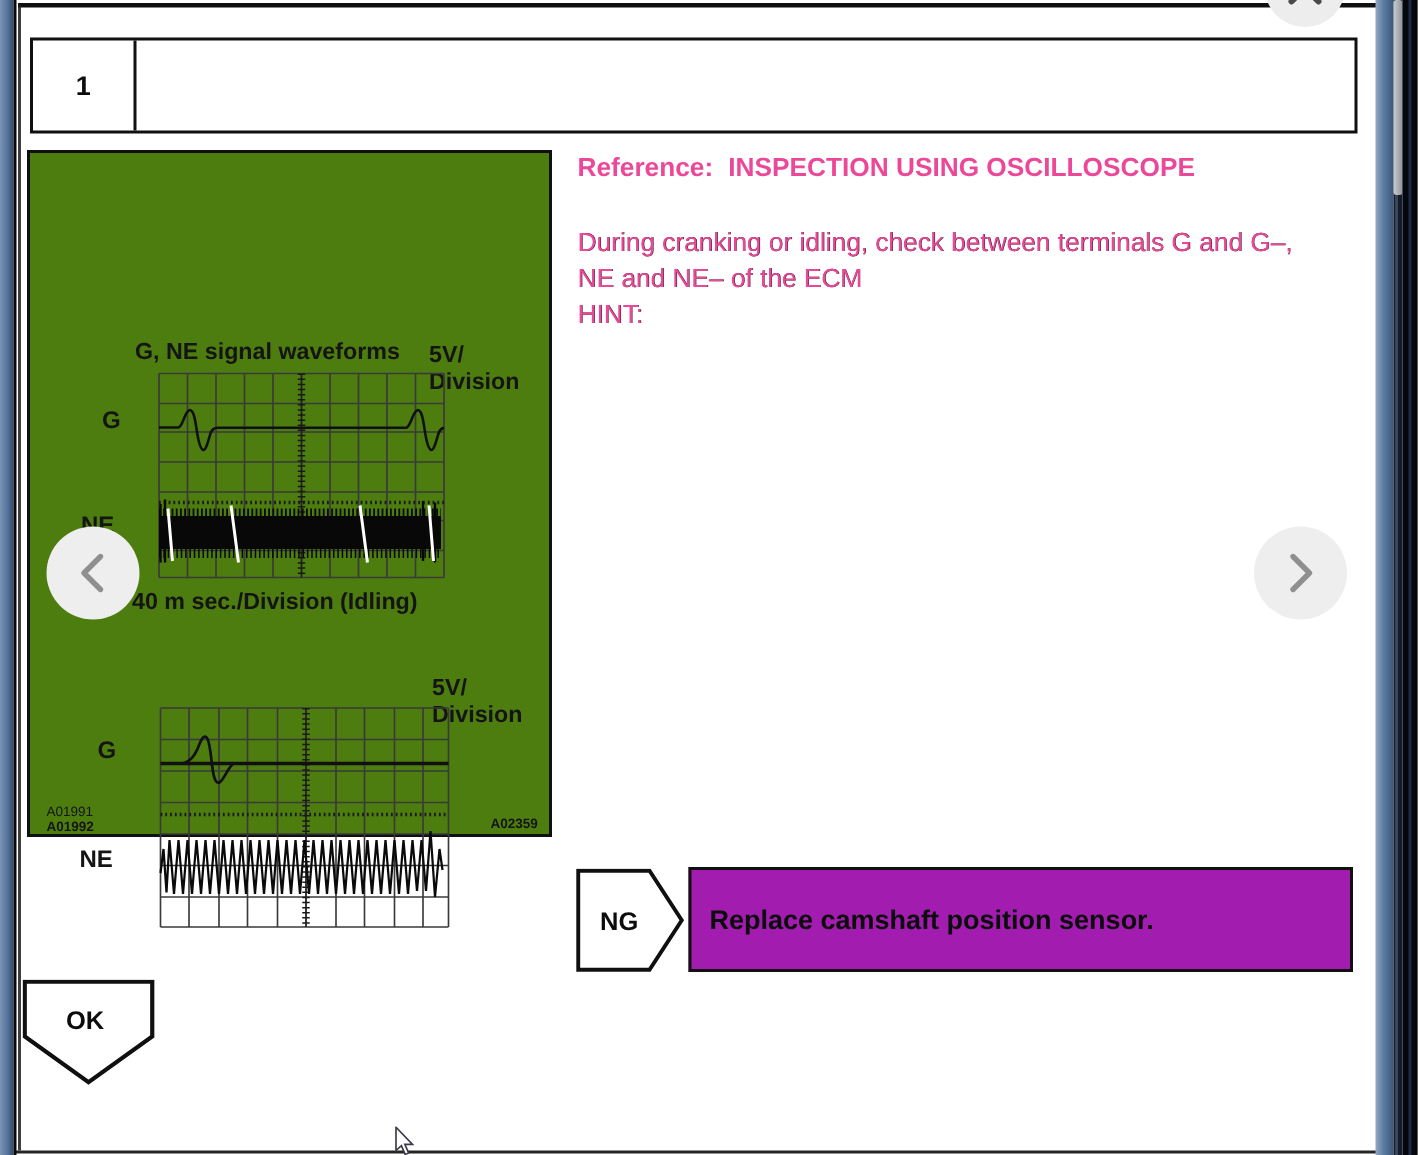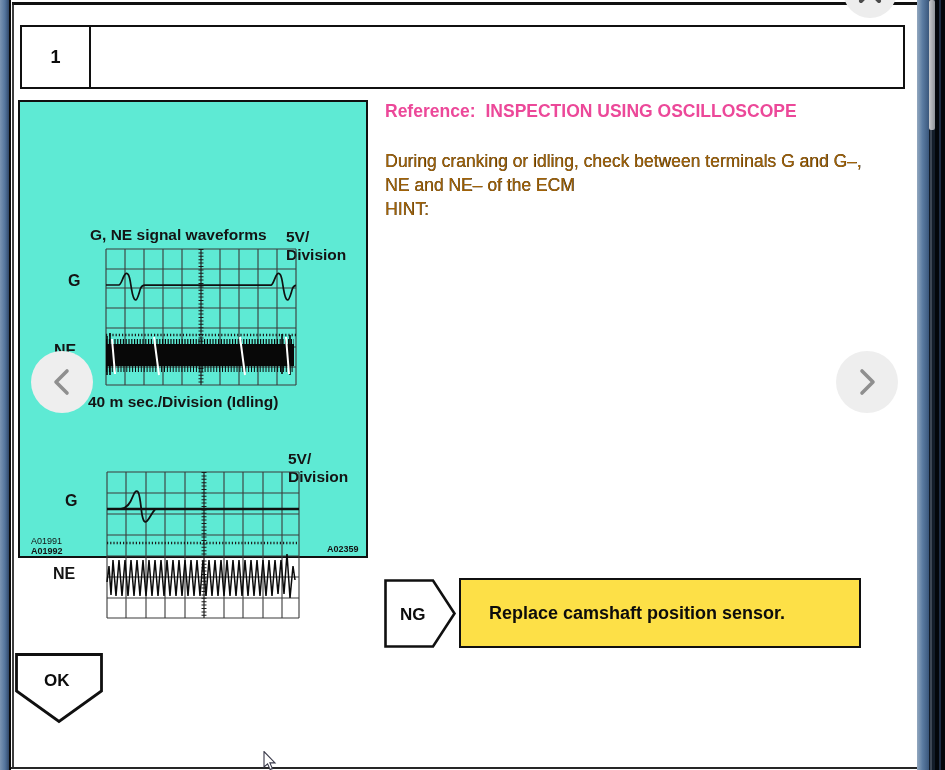--- a/index.html
+++ b/index.html
@@ -36,21 +36,21 @@
   
   .step-box   { position:absolute; left:20px; top:25px; width:885px; height:64px;
                 border:2.5px solid #101010; background:#fff; display:flex; }
   .step-num   { width:69px; border-right:2.5px solid #101010; display:flex; align-items:center;
                 justify-content:center; font-size:18px; font-weight:700; color:#0c0c0c; }
   .step-title { flex:1; display:flex; align-items:center; padding-left:11px; font-size:19px;
                 font-weight:700; color:#0c0c0c; letter-spacing:-0.2px; }
 
   
   .figure-box { position:absolute; left:18px; top:100px; width:350px; height:458px;
-                border:2.2px solid #101010; background:#5eead4; }
+                border:2.2px solid #101010; background:#4d7c0f; }
   .fig-text   { position:absolute; color:#141414; white-space:nowrap; }
   .scope-title   { left:70px;  top:124px; font-size:15.5px; font-weight:700; }
   .volt1-s1      { left:266px; top:126px; font-size:15.5px; font-weight:700; }
   .volt2-s1      { left:266px; top:144px; font-size:15.5px; font-weight:700; }
   .g-s1          { left:48px;  top:170px; font-size:16px; font-weight:700; }
   .ne-s1         { left:34px;  top:240px; font-size:16px; font-weight:700; }
   .caption-s1    { left:68px;  top:291px; font-size:15.5px; font-weight:700; }
   .volt1-s2      { left:268px; top:348px; font-size:15.5px; font-weight:700; }
   .volt2-s2      { left:268px; top:366px; font-size:15.5px; font-weight:700; }
   .g-s2          { left:45px;  top:390px; font-size:16px; font-weight:700; }
@@ -60,27 +60,27 @@
   .code-2        { left:11px;  top:444px; font-size:9px; font-weight:700; }
   .code-3        { left:307px; top:442px; font-size:9px; font-weight:700; }
   .scope-svg  { position:absolute; }
   .scope1-pos { left:84px; top:145px; }
   .scope2-pos { left:85px; top:368px; }
 
   
   .ref-head  { position:absolute; left:385px; top:101px; font-size:17.5px; font-weight:700;
                color:#ec4899; white-space:nowrap; }
   .ref-head .ref-title { margin-left:10px; }
-  .ref-body  { position:absolute; left:385px; top:149px; font-size:17.5px; color:#a16207;
+  .ref-body  { position:absolute; left:385px; top:149px; font-size:17.5px; color:#ec4899;
                line-height:24.2px; text-shadow:0.3px 0 0 #111; white-space:nowrap; }
 
   
-  .ng-box    { position:absolute; left:459px; top:578px; width:402px; height:70px;
-               border:2.5px solid #101010; background:#fde047; display:flex; align-items:center;
-               padding-left:28px; font-size:18px; font-weight:700; color:#0c0c0c; }
+  .ng-box    { position:absolute; left:459px; top:578px; width:443px; height:70px;
+               border:2.5px solid #101010; background:#a21caf; display:flex; align-items:center;
+               padding-left:12px; font-size:18px; font-weight:700; color:#0c0c0c; }
   .badge-svg { position:absolute; }
   .ng-pos    { left:384px; top:579px; }
   .ok-pos    { left:15px;  top:653px; }
   .badge-label { font-family:"Liberation Sans","DejaVu Sans",sans-serif; font-size:17px; font-weight:700; fill:#0c0c0c; }
 
   .cursor-pos { position:absolute; left:263px; top:751px; }
 </style>
 </head>
 <body>
 

